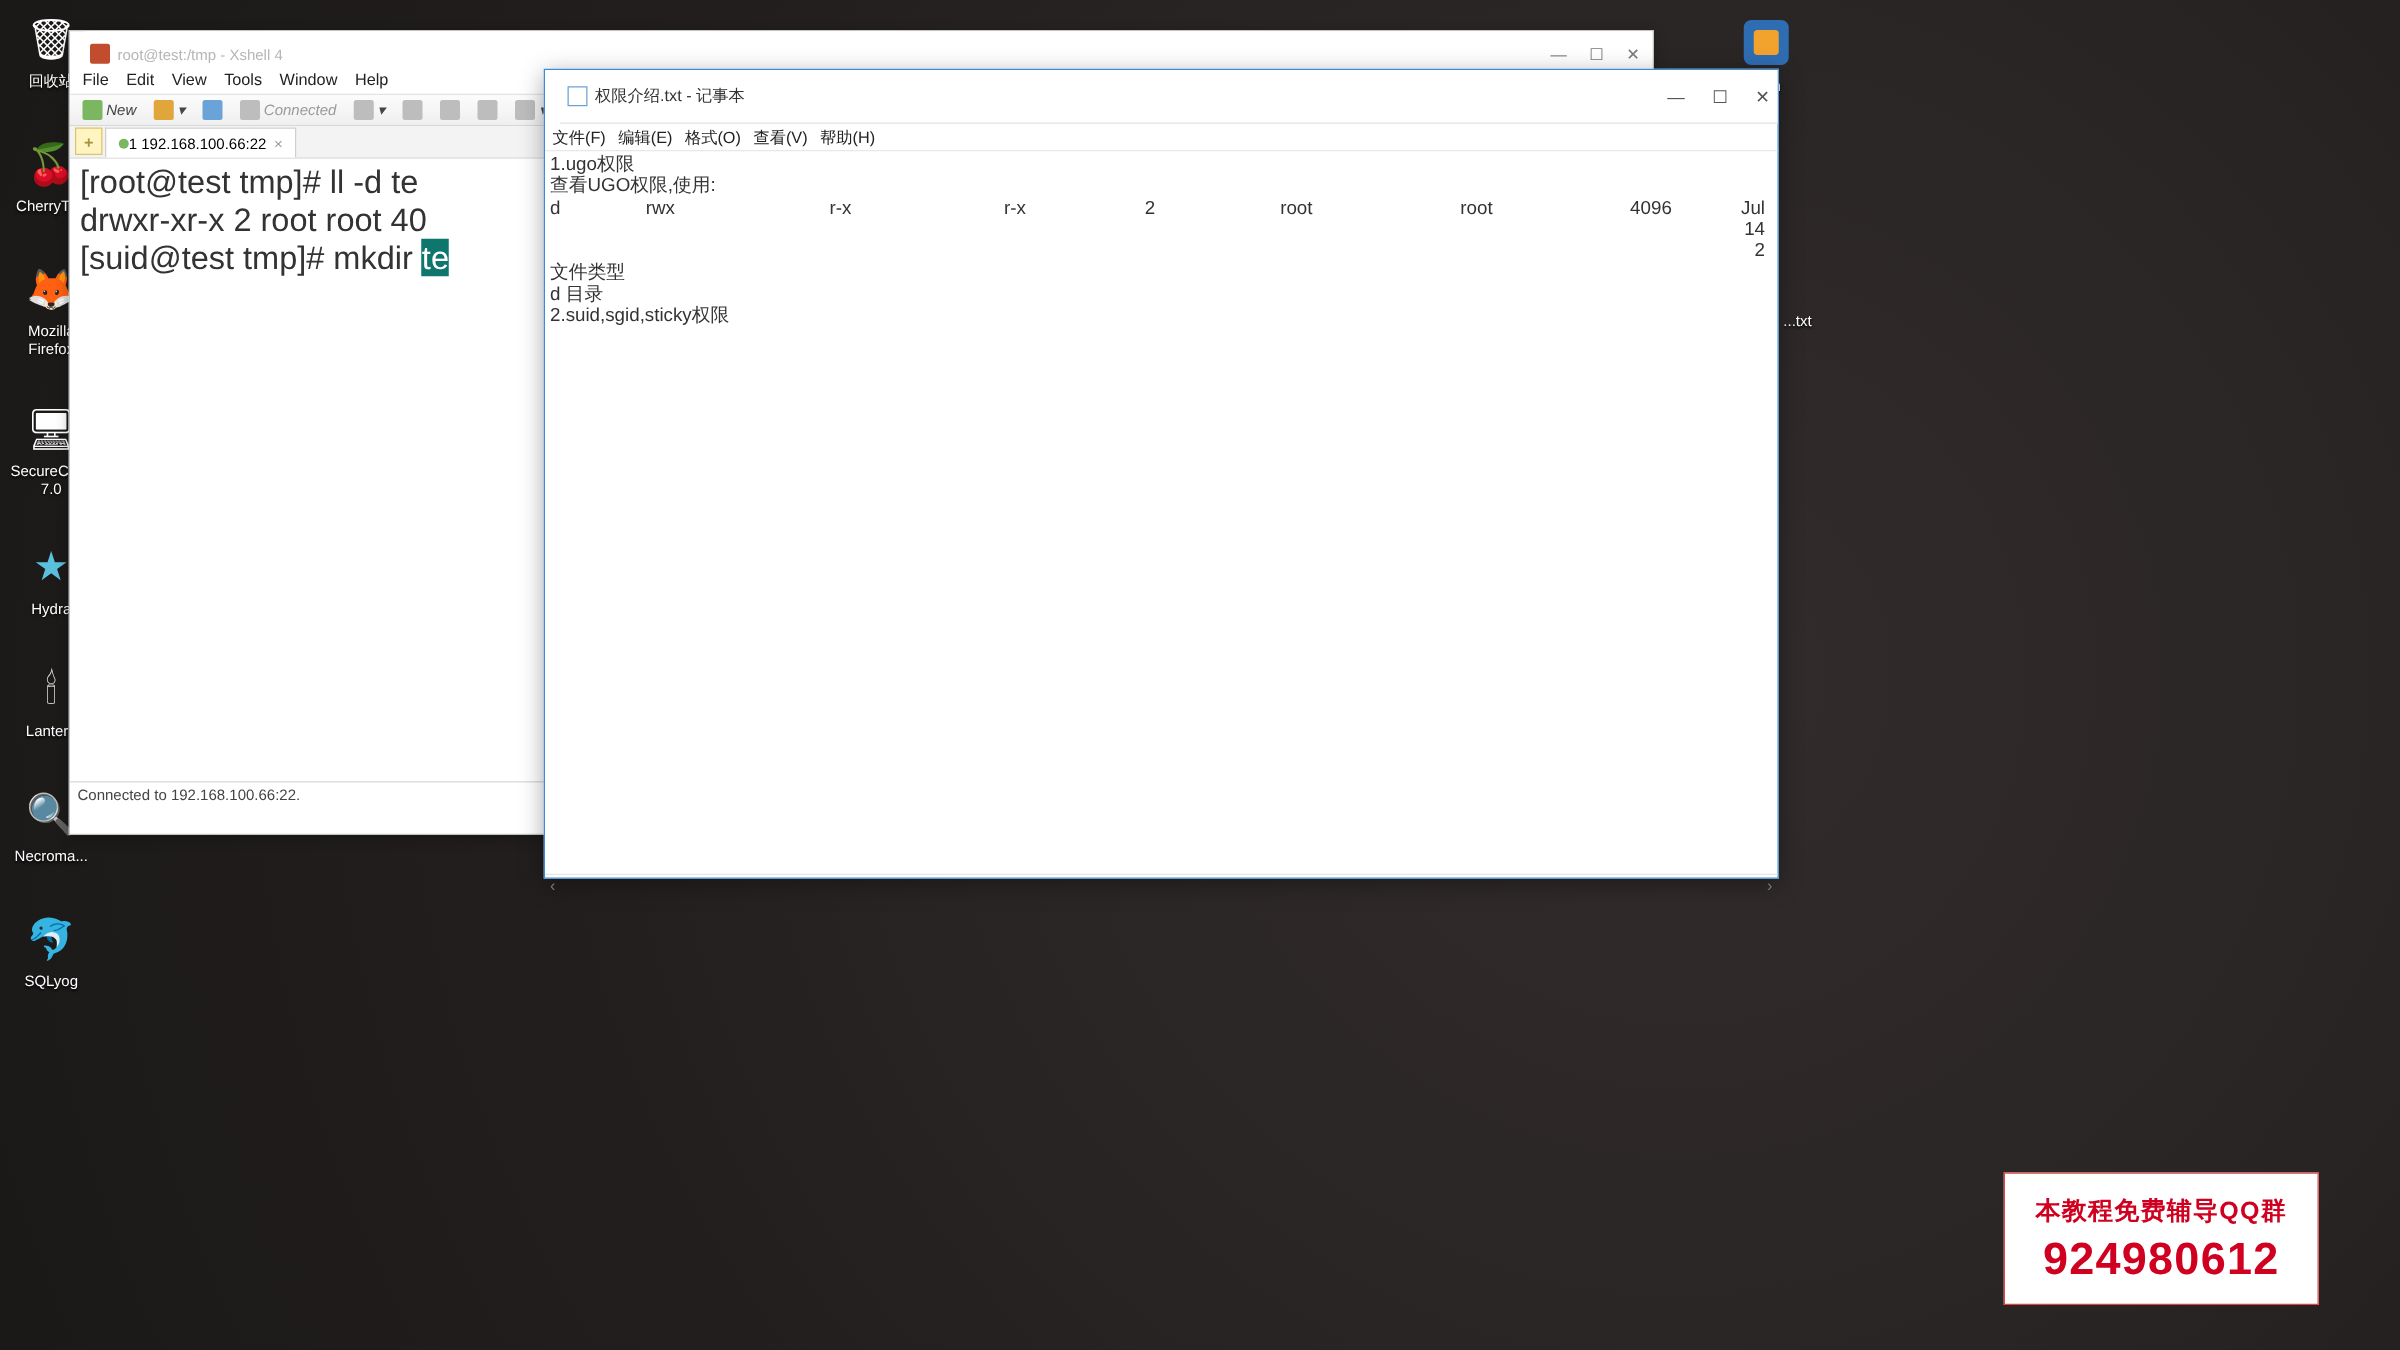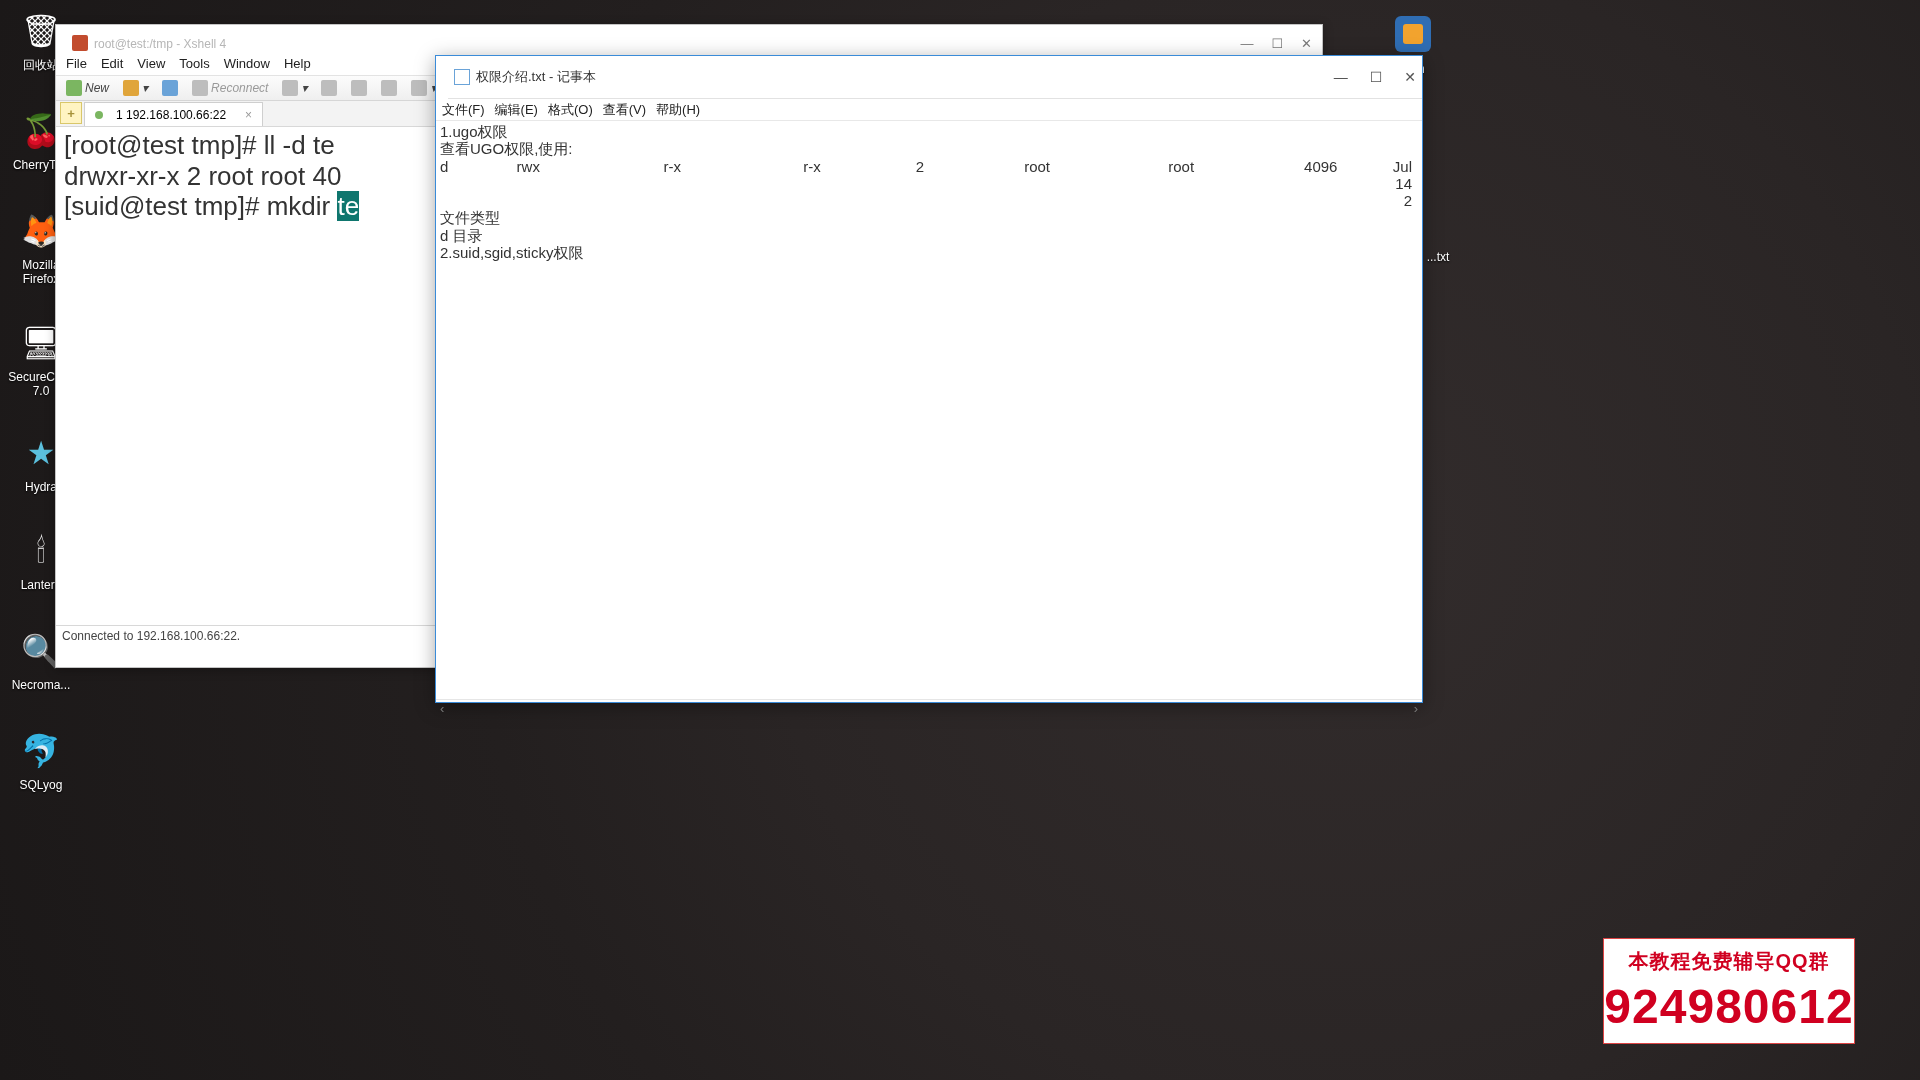--- a/index.html
+++ b/index.html
@@ -21,21 +21,21 @@
   .xshell .toolbar { height:26px; background:linear-gradient(#fcfcfc,#efefef); border-top:1px solid #e3e3e3; border-bottom:1px solid #d6d6d6;
     display:flex; align-items:center; gap:6px; padding:0 6px; font-size:12px; color:#444; }
   .xshell .toolbar .tbtn { display:flex; align-items:center; gap:3px; padding:2px 4px;font-style:italic; }
   .xshell .toolbar .tico { width:16px; height:16px; display:inline-block; }
   .xshell .toolbar .green { background:#7bb661; border-radius:2px; }
   .xshell .toolbar .orange{ background:#e0a53b; border-radius:2px; }
   .xshell .toolbar .blue  { background:#6aa3d8; border-radius:2px; }
   .xshell .toolbar .grey  { background:#bdbdbd; border-radius:2px; }
   .xshell .tabbar { height:26px; background:#f3f3f3; border-bottom:1px solid #d8d8d8; display:flex; align-items:flex-end; padding-left:4px;}
   .xshell .tabbar .addtab { width:22px; height:22px; background:#fff4c2; border:1px solid #d9c76a; margin-bottom:2px; display:flex; align-items:center; justify-content:center; font-size:13px; font-weight:bold; color:#a7923a;}
-  .xshell .tabbar .tab { height:24px; background:#fff; border:1px solid #cfcfcf; border-bottom:none; margin-left:2px; padding:3px 10px; font-size:12px; display:flex; align-items:center; gap:13px;}
+  .xshell .tabbar .tab { height:24px; background:#fff; border:1px solid #cfcfcf; border-bottom:none; margin-left:2px; padding:3px 10px; font-size:12px; display:flex; align-items:center; gap:0;}
   .xshell .tabbar .tab .dot { width:8px; height:8px; border-radius:50%; background:#7bb661; }
   .xshell .tabbar .tab .x { color:#9a9a9a; margin-left:6px; }
   .xshell .terminal { background:#fff; color:#333; font-family:"Consolas","Courier New",monospace; font-size:26px;
     padding:4px 8px; line-height:1.1; white-space:pre; overflow:hidden; height:498px; }
   .xshell .terminal .cursor { background:#0f766e; color:#fff; }
   .xshell .status { height:22px; border-top:1px solid #d8d8d8; font-size:12px; color:#444; padding:3px 6px; }
   
   .notepad { position:absolute; left:435px; top:55px; width:988px; height:648px; background:#fff;
     border:1px solid #3a8bd8; box-shadow:0 4px 18px rgba(0,0,0,.35); }
   .notepad .ntitle { height:43px; display:flex; align-items:center; padding:0 6px; font-size:13px; color:#333;
@@ -46,21 +46,21 @@
   .notepad .nbody { position:relative; height:578px; font-family:"SimSun","NSimSun",monospace; font-size:15px; color:#333;
     padding:2px 4px; overflow:hidden; line-height:1.15; }
   .notepad .nbody .row { white-space:pre; }
   .notepad .nbody .cols { display:flex; }
   .notepad .nbody .cols span { display:inline-block; }
   .notepad .hscroll { height:18px; border-top:1px solid #e6e6e6; display:flex; align-items:center; justify-content:space-between; padding:0 4px; color:#777; font-size:13px;}
   
   .qqbox { position:absolute; right:65px; bottom:36px; width:252px; height:106px; background:#fff; border:1px solid #d44; color:#d00020;
      display:flex; flex-direction:column; align-items:center; justify-content:center; font-weight:bold; }
   .qqbox .l1 { font-size:20px; letter-spacing:1px; }
-  .qqbox .l2 { font-size:48px; letter-spacing:1px; margin-top:4px; }
+  .qqbox .l2 { font-size:36px; letter-spacing:1px; margin-top:4px; }
 </style>
 </head>
 <body>
 
 <div class="desktop">
 
   <div class="desk-icon" style="left:6px; top:8px;">
       <div class="glyph">🗑</div>
       <div class="lbl">回收站</div>
     </div>
@@ -130,21 +130,21 @@
       <div class="tbtn">
           <span class="tico green"></span>
           <span>New</span>
         </div>
       <div class="tbtn"><span class="tico orange"></span>▾</div>
       <div class="tbtn">
           <span class="tico blue"></span>
         </div>
       <div class="tbtn" style="color:#9a9a9a;">
           <span class="tico grey"></span>
-          <span>Reconnect</span>
+          <span>Connected</span>
         </div>
       <div class="tbtn"><span class="tico grey"></span>▾</div>
       <div class="tbtn">
           <span class="tico grey"></span>
         </div>
       <div class="tbtn">
           <span class="tico grey"></span>
         </div>
       <div class="tbtn">
           <span class="tico grey"></span>

